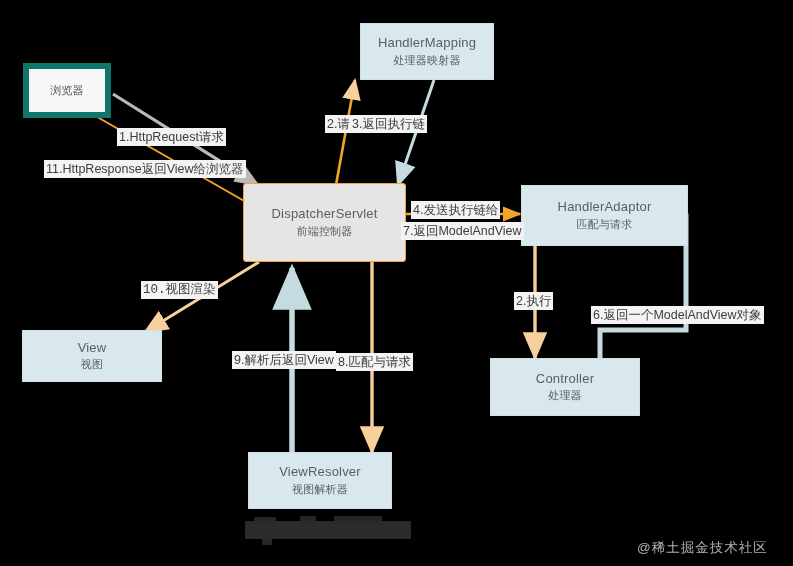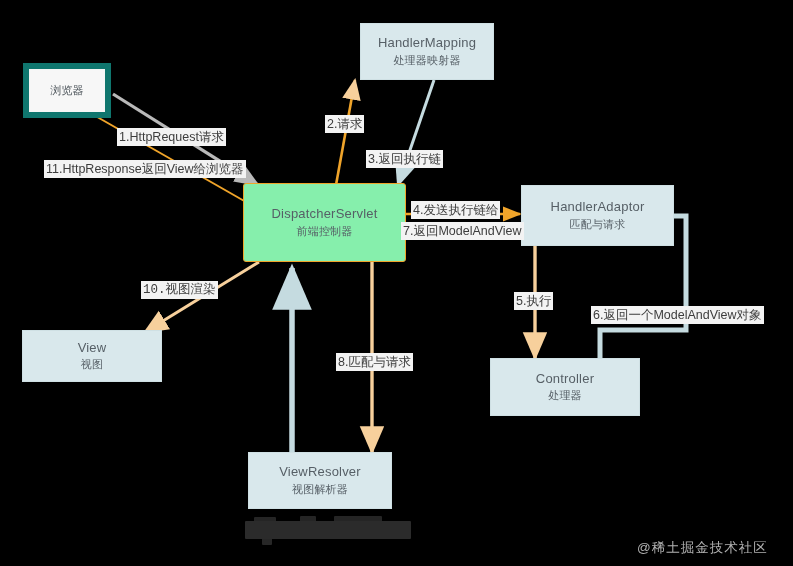--- a/index.html
+++ b/index.html
@@ -45,21 +45,21 @@
   }
   .node .ln-zh {
     font-size: 11px;
     color: #565f66;
   }
   .node.blue {
     background: #d9e8ec;
     border: 1px solid #cfe0e4;
   }
   .node.orange {
-    background: #86efac;
+    background: #e5e5e5;
     border: 1.6px solid #f0a42a;
     border-radius: 3px;
   }
   .node.white {
     background: #f7f7f7;
     border: 6px solid #0f766e;
   }
   .node.white .ln-zh { color: #4c545a; }
 
   .edge-label {
@@ -161,21 +161,21 @@
   <div class="node blue" style="left:360px; top:23px; width:134px; height:57px;">
     <div class="ln-en">HandlerMapping</div>
     <div class="ln-zh">处理器映射器</div>
   </div>
 
   <div class="node orange" style="left:243px; top:183px; width:163px; height:79px;">
     <div class="ln-en">DispatcherServlet</div>
     <div class="ln-zh">前端控制器</div>
   </div>
 
-  <div class="node blue" style="left:521px; top:185px; width:153px; height:61px;">
+  <div class="node blue" style="left:521px; top:185px; width:167px; height:61px;">
     <div class="ln-en">HandlerAdaptor</div>
     <div class="ln-zh">匹配与请求</div>
   </div>
 
   <div class="node blue" style="left:22px; top:330px; width:140px; height:52px;">
     <div class="ln-en">View</div>
     <div class="ln-zh">视图</div>
   </div>
 
   <div class="node blue" style="left:490px; top:358px; width:150px; height:58px;">
@@ -187,32 +187,33 @@
     <div class="ln-en">ViewResolver</div>
     <div class="ln-zh">视图解析器</div>
   </div>
 
   <div class="edge-label" style="left:117px; top:128px;">1.HttpRequest请求</div>
 
   <div class="edge-label" style="left:44px; top:160px;">11.HttpResponse返回View给浏览器</div>
 
   <div class="edge-label" style="left:325px; top:115px;">2.请求</div>
 
-  <div class="edge-label" style="left:366px; top:115px;margin-top:35px;">3.返回执行链</div>
+  <div class="edge-label" style="left:350px; top:115px;">3.返回执行链</div>
 
   <div class="edge-label" style="left:411px; top:201px;">4.发送执行链给</div>
 
   <div class="edge-label" style="left:401px; top:222px;">7.返回ModelAndView</div>
 
-  <div class="edge-label" style="left:514px; top:292px;">5.执行</div>
+  <div class="edge-label" style="left:514px; top:292px;">2.执行</div>
 
   <div class="edge-label" style="left:591px; top:306px;text-align:center;">6.返回一个ModelAndView对象</div>
 
   <div class="edge-label" style="left:336px; top:353px;">8.匹配与请求</div>
 
+  <div class="edge-label" style="left:232px; top:351px;">9.解析后返回View</div>
 
   <div class="edge-label" style="left:141px; top:281px;font-family:Liberation Mono, monospace;">10.视图渲染</div>
 
   <div class="footer-redaction" style="left:245px; top:521px; width:166px; height:18px;"></div>
   <div class="footer-redaction" style="left:254px; top:517px; width:22px; height:7px; opacity:.85;"></div>
   <div class="footer-redaction" style="left:300px; top:516px; width:16px; height:7px; opacity:.85;"></div>
   <div class="footer-redaction" style="left:334px; top:516px; width:48px; height:8px; opacity:.85;"></div>
   <div class="footer-redaction" style="left:262px; top:536px; width:10px; height:9px; opacity:.9;"></div>
 
   <div class="watermark" style="left:637px; top:539px;">@稀土掘金技术社区</div>

